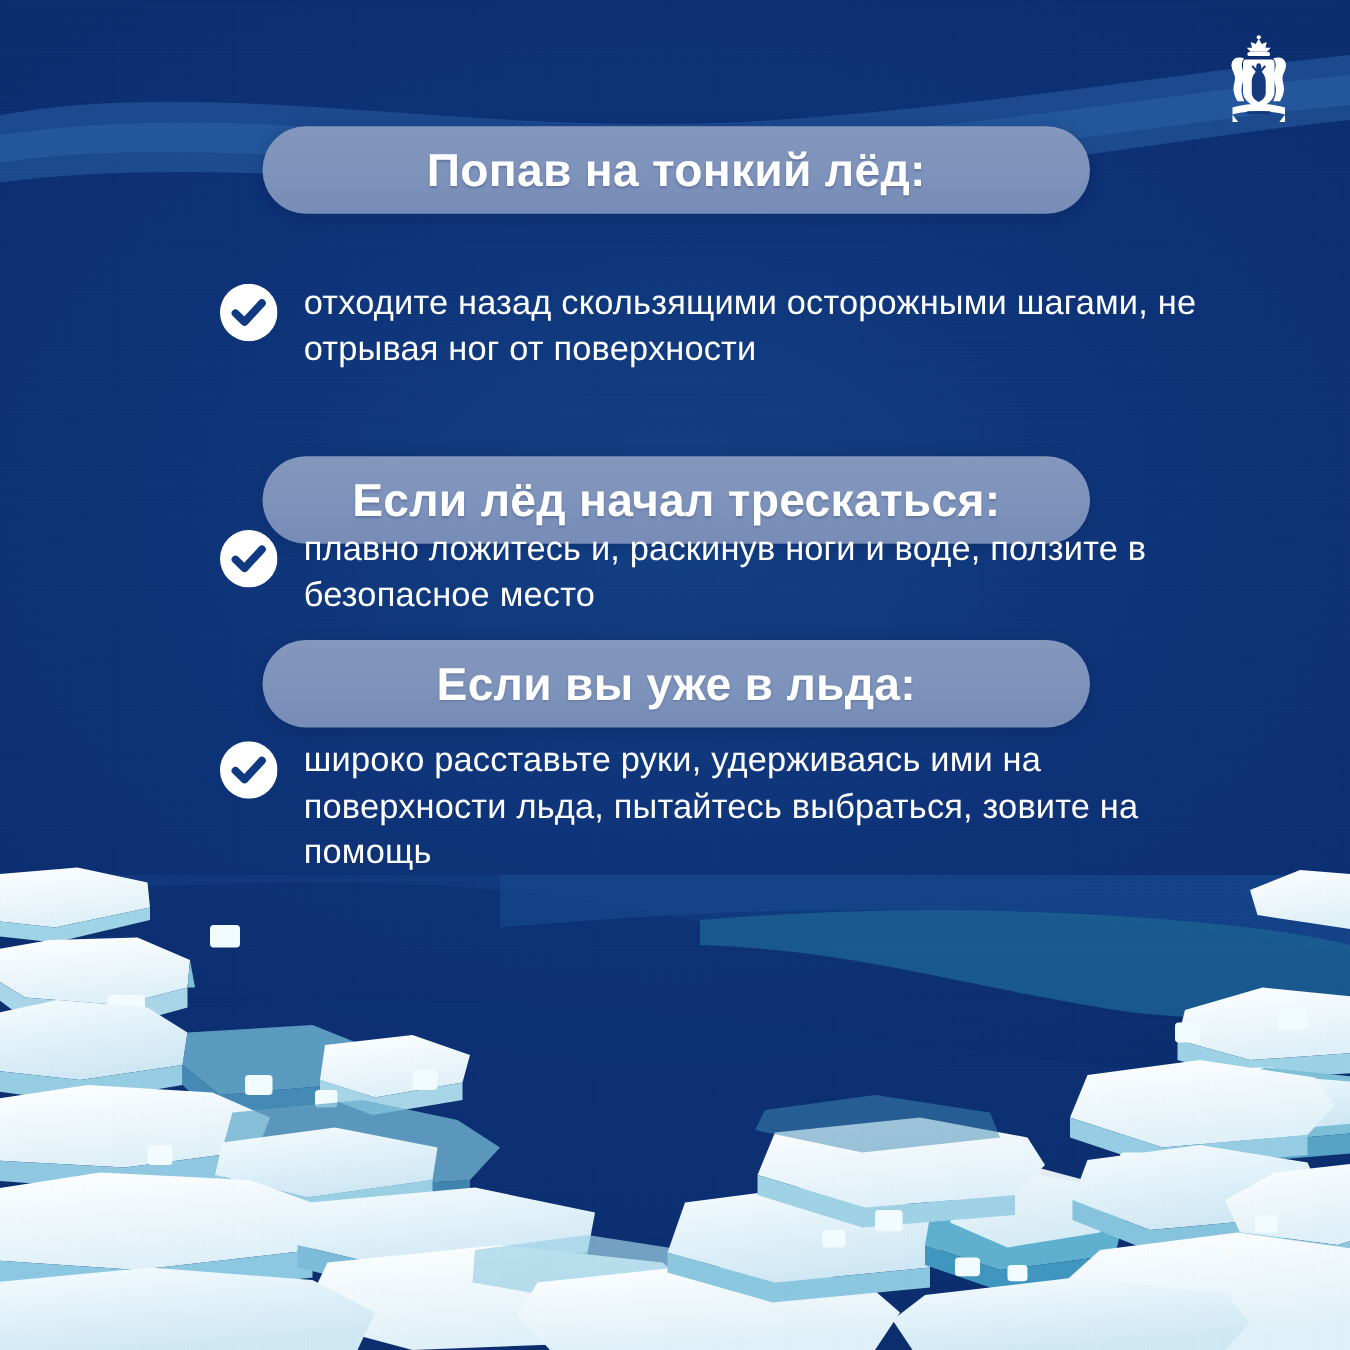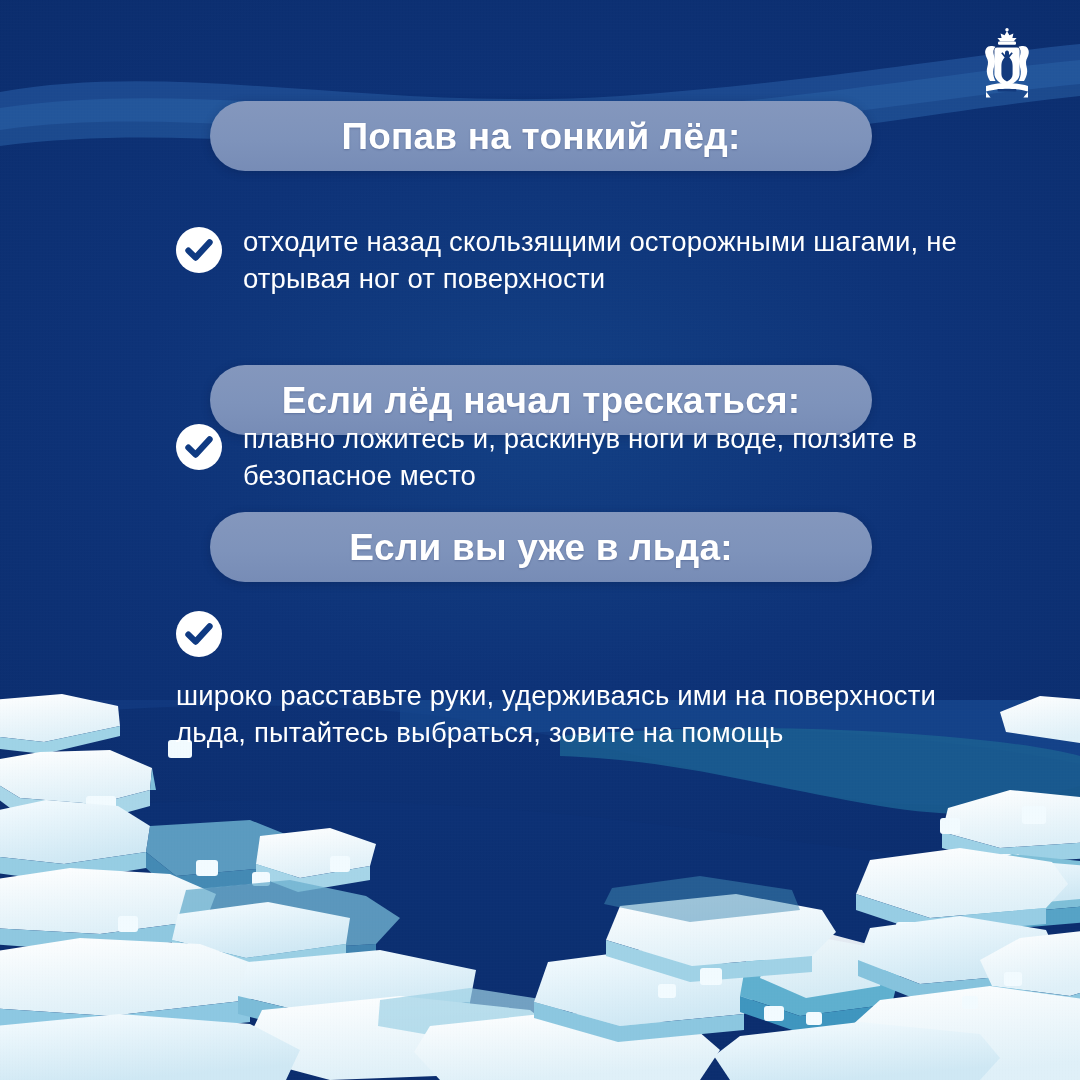--- a/index.html
+++ b/index.html
@@ -130,21 +130,21 @@
     letter-spacing: .15px;
     max-width: 760px;
   }
 
   
   .pill-1   { top: 101px; }
   .bullet-1 { top: 224px; }
   .pill-2   { top: 317px; margin-top: 48px; }
   .bullet-2 { top: 421px; }
   .pill-3   { top: 512px; }
-  .bullet-3 { top: 608px; flex-direction: column; }
+  .bullet-3 { top: 590px; }
 </style>
 </head>
 <body>
 
 <div class="poster">
 
   <div class="bg-base"></div>
 
   <svg class="waves" viewBox="0 0 1080 1080" preserveAspectRatio="none" aria-hidden="true">
     <path d="M0,92 C180,60 380,112 620,96 C800,84 960,56 1080,44 L1080,84 C950,96 800,124 620,134 C380,148 180,104 0,130 Z" fill="#1d4b90" opacity="0.95"></path>

